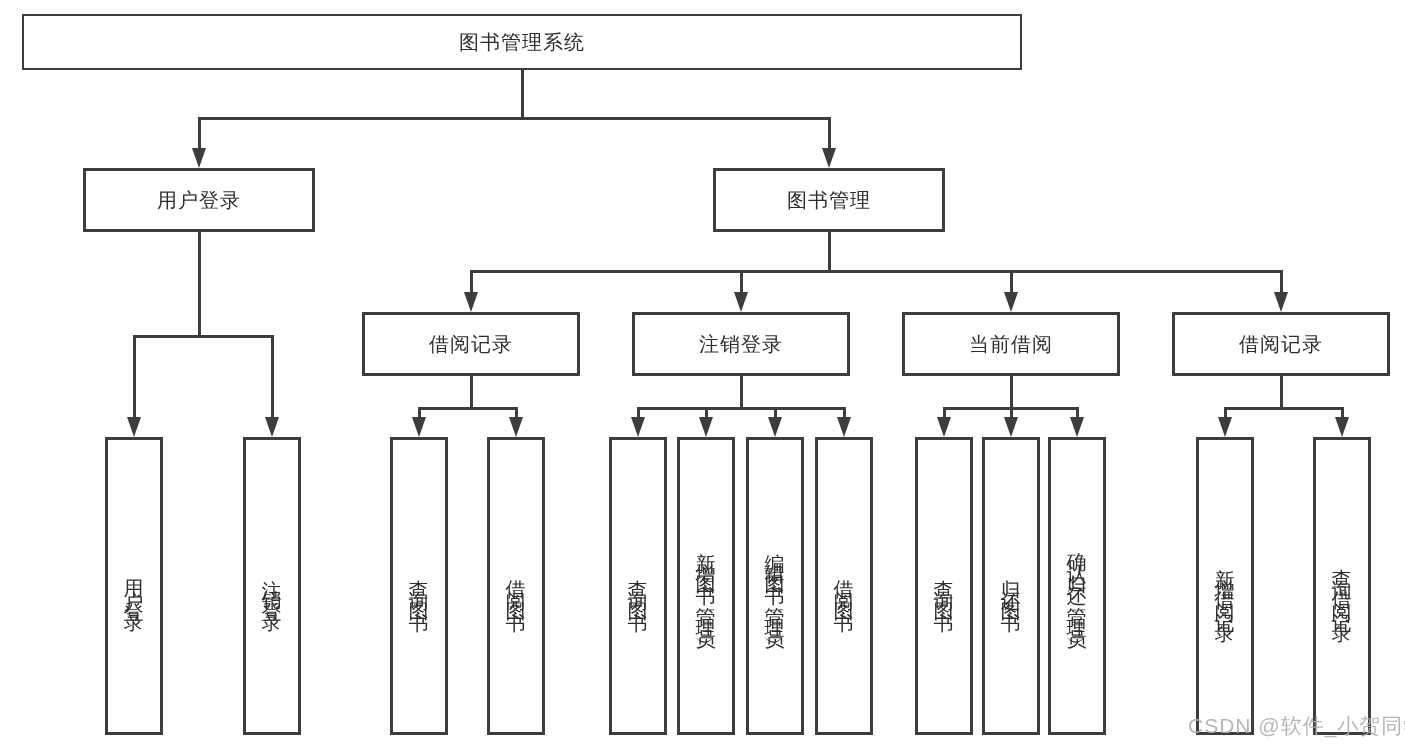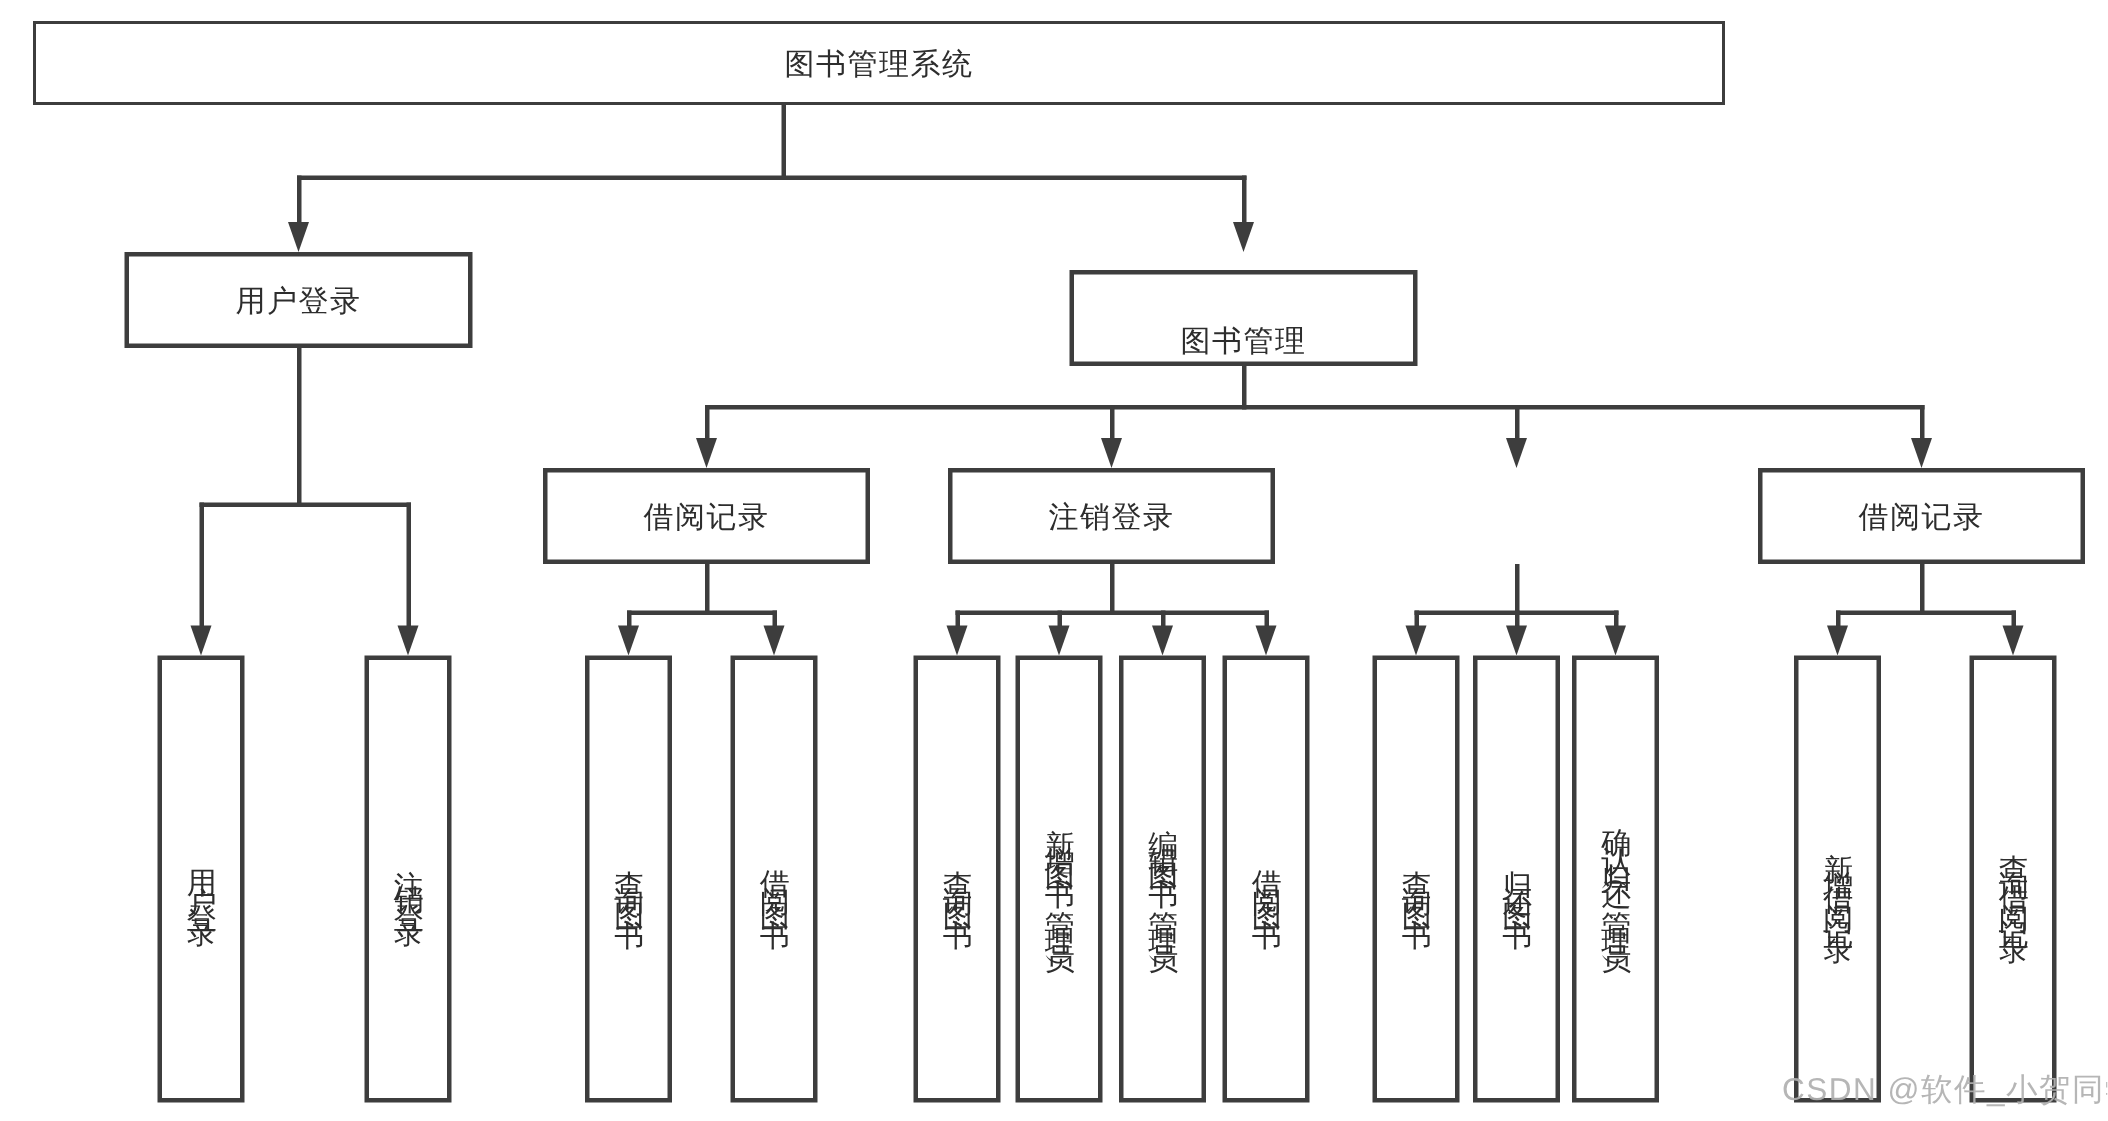--- a/index.html
+++ b/index.html
@@ -113,34 +113,37 @@
     <div class="line" style="left: 1009.5px; top: 407px; width: 3px; height: 12px;"></div>
     <div class="arrow" style="left: 1004px; top: 417px;"></div>
     <div class="line" style="left: 1075.5px; top: 407px; width: 3px; height: 12px;"></div>
     <div class="arrow" style="left: 1070px; top: 417px;"></div>
     <div class="line" style="left: 1279.5px; top: 376px; width: 3px; height: 34px;"></div>
     <div class="line" style="left: 1223.5px; top: 407px; width: 120px; height: 3px;"></div>
     <div class="line" style="left: 1223.5px; top: 407px; width: 3px; height: 12px;"></div>
     <div class="arrow" style="left: 1218px; top: 417px;"></div>
     <div class="line" style="left: 1340.5px; top: 407px; width: 3px; height: 12px;"></div>
     <div class="arrow" style="left: 1335px; top: 417px;"></div>
-    <div class="node h root" style="left: 22px; top: 14px; width: 1128px; height: 56px;">
+    <div class="node h root" style="left: 22px; top: 14px; width: 1000px; height: 56px;">
       <span>图书管理系统</span>
     </div>
     <div class="node h" style="left: 83px; top: 168px; width: 232px; height: 64px;">
       <span>用户登录</span>
     </div>
-    <div class="node h" style="left: 713px; top: 180px; width: 232px; height: 64px; align-items: flex-end;">
+    <div class="node h" style="left: 713px; top: 168px; width: 232px; height: 64px;">
       <span>图书管理</span>
     </div>
     <div class="node h" style="left: 362px; top: 312px; width: 218px; height: 64px;">
       <span>借阅记录</span>
     </div>
     <div class="node h" style="left: 632px; top: 312px; width: 218px; height: 64px;">
       <span>注销登录</span>
+    </div>
+    <div class="node h" style="left: 902px; top: 312px; width: 218px; height: 64px;">
+      <span>当前借阅</span>
     </div>
     <div class="node h" style="left: 1172px; top: 312px; width: 218px; height: 64px;">
       <span>借阅记录</span>
     </div>
     <div class="node v" style="left: 105px; top: 437px; width: 58px; height: 298px;">
       <span>用户登录</span>
     </div>
     <div class="node v" style="left: 243px; top: 437px; width: 58px; height: 298px;">
       <span>注销登录</span>
     </div>

